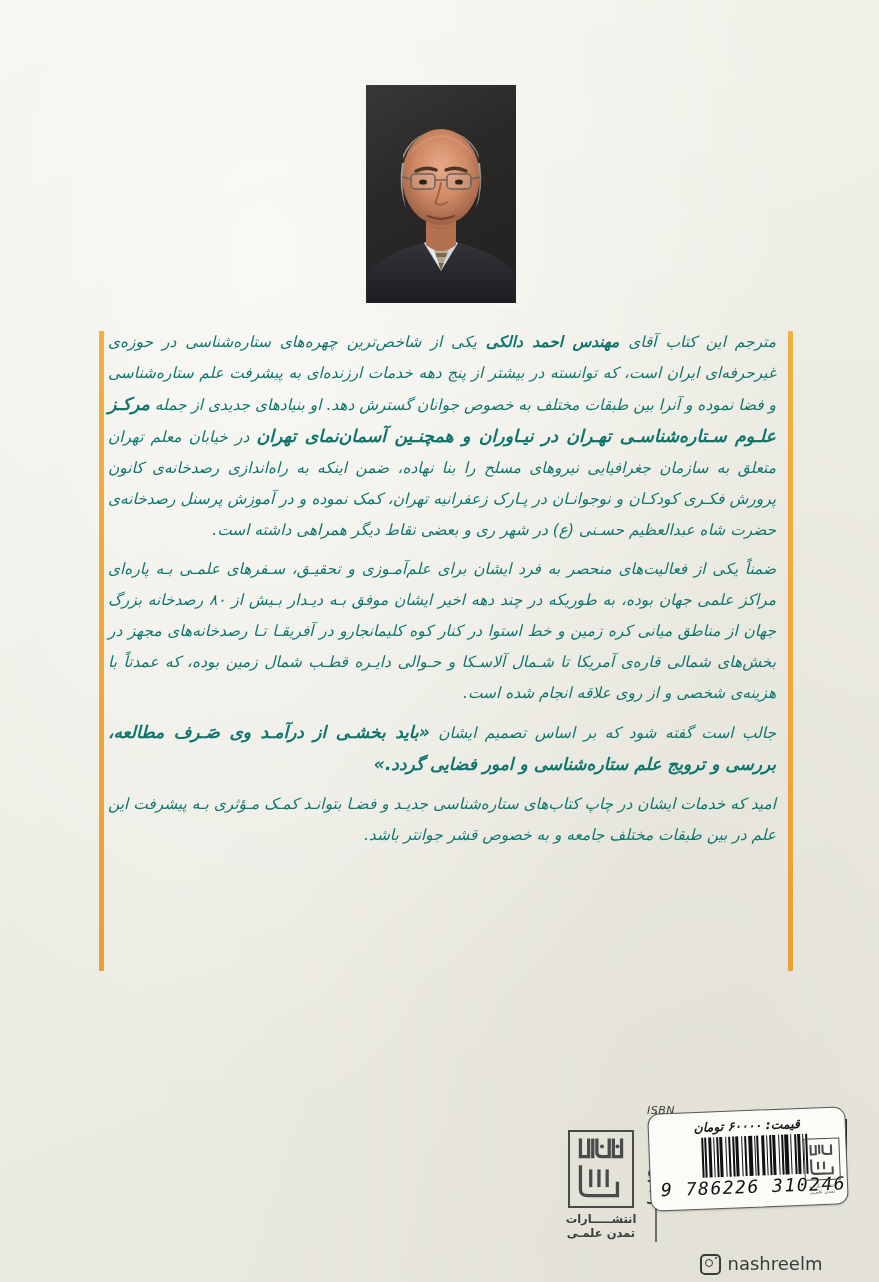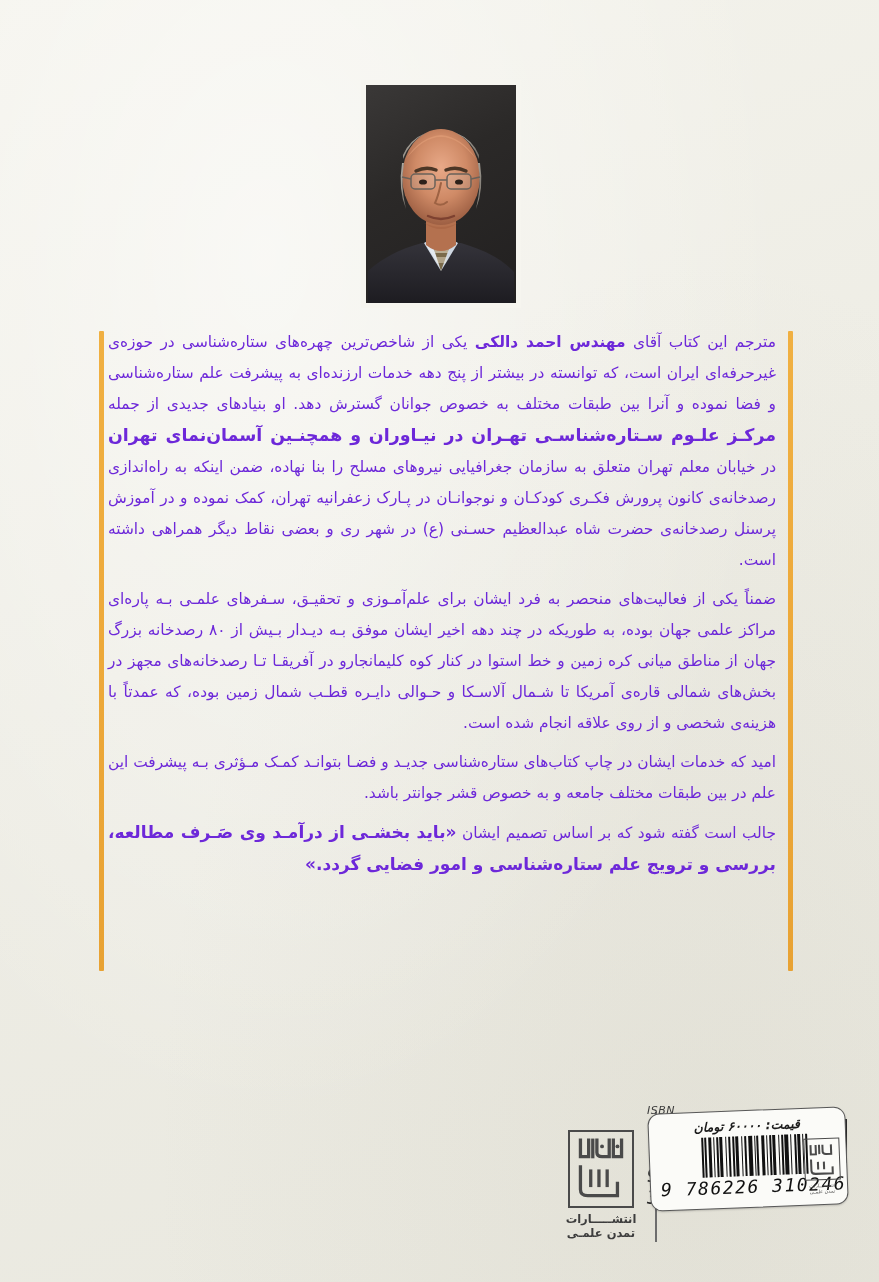--- a/index.html
+++ b/index.html
@@ -39,21 +39,22 @@
 
   
   .text-block{
     position:absolute;
     right:103px;
     left:108px;
     top:327px;
     direction:rtl;
     text-align:justify;
     text-align-last:right;
-    color:#6d28d9;
+    color:#0f766e;
+    font-style:italic;
   }
   .rule{
     position:absolute;top:331px;width:5px;height:640px;
     background:linear-gradient(180deg,#f0b042 0%,#eda93a 50%,#e8a233 100%);
     border-radius:1px;
   }
   .rule.left{left:99px;}
   .rule.right{right:86px;}
 
   p{
@@ -243,24 +244,24 @@
 <div class="rule right"></div>
 
 <div class="text-block">
   <p>
     <span>مترجم این کتاب آقای </span><span class="b">مهندس احمد دالکی</span><span> یکی از شاخص‌ترین چهره‌های ستاره‌شناسی در حوزه‌ی غیرحرفه‌ای ایران است، که توانسته در بیشتر از پنج دهه خدمات ارزنده‌ای به پیشرفت علم ستاره‌شناسی و فضا نموده و آنرا بین طبقات مختلف به خصوص جوانان گسترش دهد. او بنیادهای جدیدی از جمله </span><span class="bigb">مرکـز علـوم سـتاره‌شناسـی تهـران در نیـاوران و همچنـین آسمان‌نمای تهران</span><span> در خیابان معلم تهران متعلق به سازمان جغرافیایی نیروهای مسلح را بنا نهاده، ضمن اینکه به راه‌اندازی رصدخانه‌ی کانون پرورش فکـری کودکـان و نوجوانـان در پـارک زعفرانیه تهران، کمک نموده و در آموزش پرسنل رصدخانه‌ی حضرت شاه عبدالعظیم حسـنی (ع) در شهر ری و بعضی نقاط دیگر همراهی داشته است.</span>
   </p>
   <p>
     <span>ضمناً یکی از فعالیت‌های منحصر به فرد ایشان برای علم‌آمـوزی و تحقیـق، سـفرهای علمـی بـه پاره‌ای مراکز علمی جهان بوده، به طوریکه در چند دهه اخیر ایشان موفق بـه دیـدار بـیش از ۸۰ رصدخانه بزرگ جهان از مناطق میانی کره زمین و خط استوا در کنار کوه کلیمانجارو در آفریقـا تـا رصدخانه‌های مجهز در بخش‌های شمالی قاره‌ی آمریکا تا شـمال آلاسـکا و حـوالی دایـره قطـب شمال زمین بوده، که عمدتاً با هزینه‌ی شخصی و از روی علاقه انجام شده است.</span>
   </p>
   <p>
-    <span>امید که خدمات ایشان در چاپ کتاب‌های ستاره‌شناسی جدیـد و فضـا بتوانـد کمـک مـؤثری بـه پیشرفت این علم در بین طبقات مختلف جامعه و به خصوص قشر جوانتر باشد.</span>
+    <span>جالب است گفته شود که بر اساس تصمیم ایشان </span><span class="quote">«باید بخشـی از درآمـد وی صَـرف مطالعه، بررسی و ترویج علم ستاره‌شناسی و امور فضایی گردد.»</span>
   </p>
   <p>
-    <span>جالب است گفته شود که بر اساس تصمیم ایشان </span><span class="quote">«باید بخشـی از درآمـد وی صَـرف مطالعه، بررسی و ترویج علم ستاره‌شناسی و امور فضایی گردد.»</span>
+    <span>امید که خدمات ایشان در چاپ کتاب‌های ستاره‌شناسی جدیـد و فضـا بتوانـد کمـک مـؤثری بـه پیشرفت این علم در بین طبقات مختلف جامعه و به خصوص قشر جوانتر باشد.</span>
   </p>
 </div>
 
 <div class="footer">
 
   <div class="logo-block">
     <div class="logo-mark">
       <svg viewBox="0 0 60 72">
         <g fill="none" stroke="#4a4a4a" stroke-width="3.2" stroke-linecap="square">
           <path d="M10 8 L10 24 L18 24 L18 8"></path>
@@ -417,14 +418,18 @@
         </svg>
       </div>
       <div class="sticker-logo-cap">
         <span>انتشـــــارات</span><br>
         <span>تمدن علمـی</span>
       </div>
     </div>
   </div>
 
   <div class="web-block">
+    <div class="social">
+      <span class="ig-icon"></span>
+      <span>nashreelm</span>
+    </div>
   </div>
 </div>
 
 </body></html>

